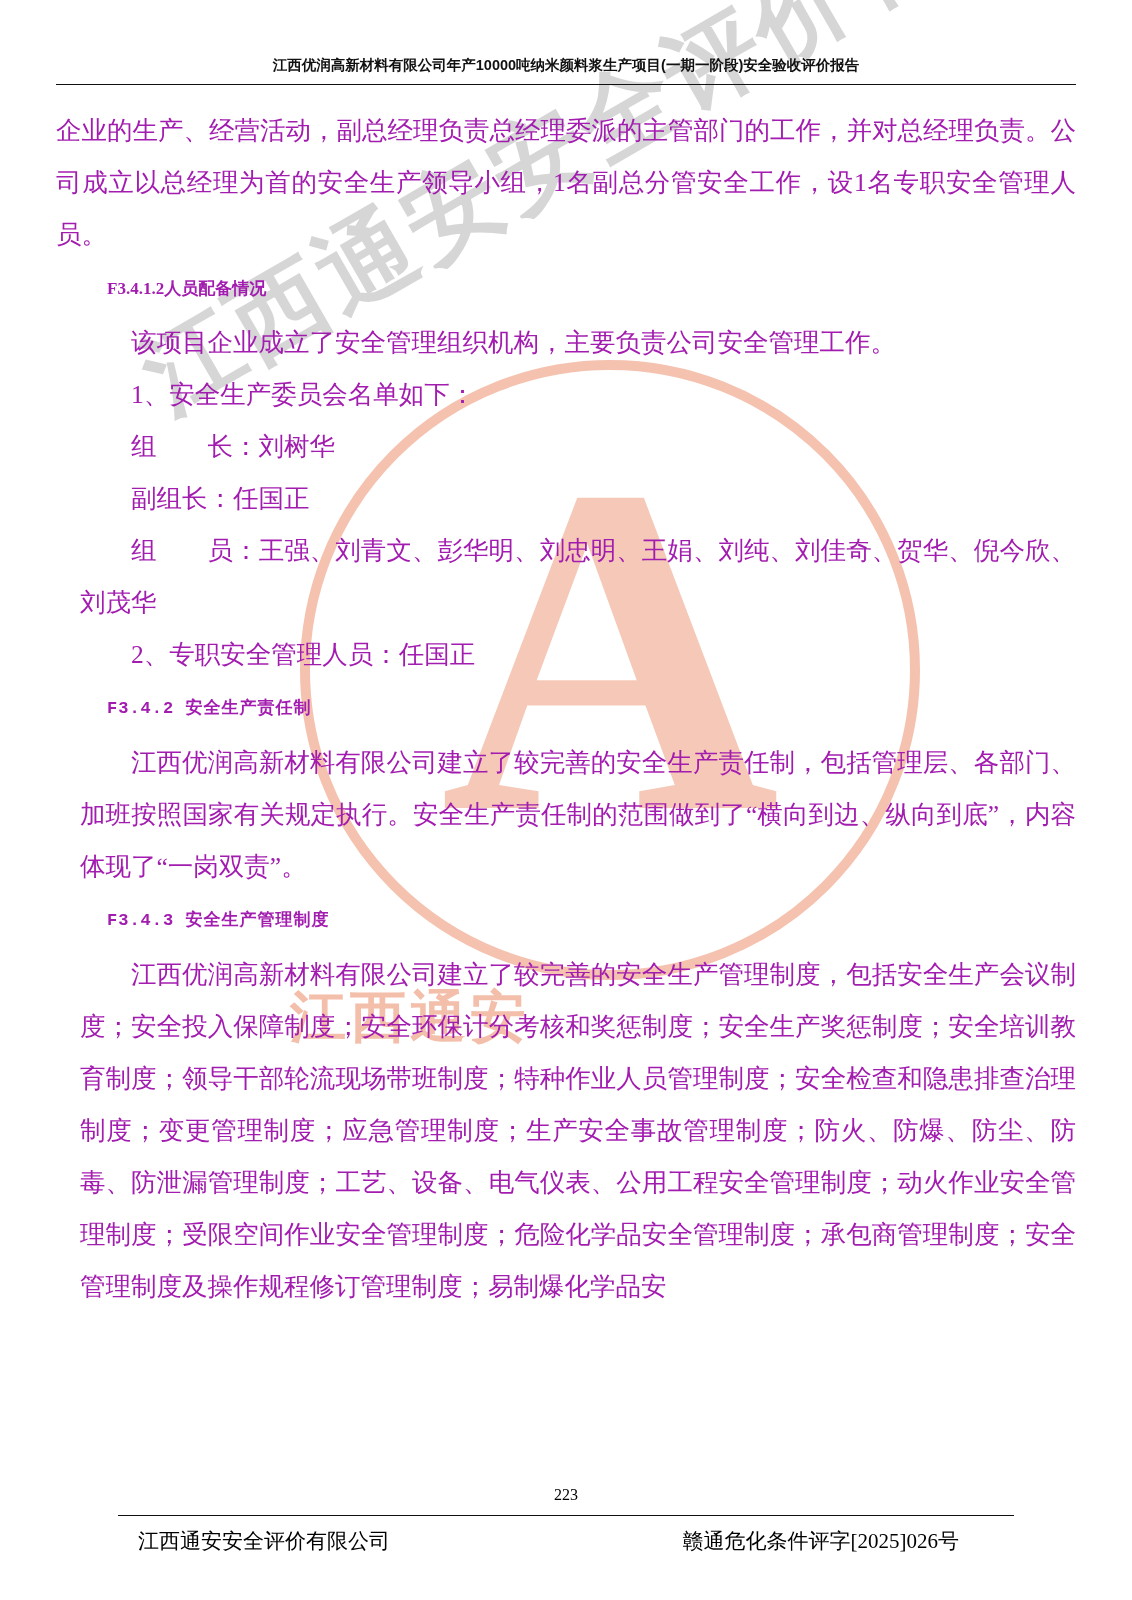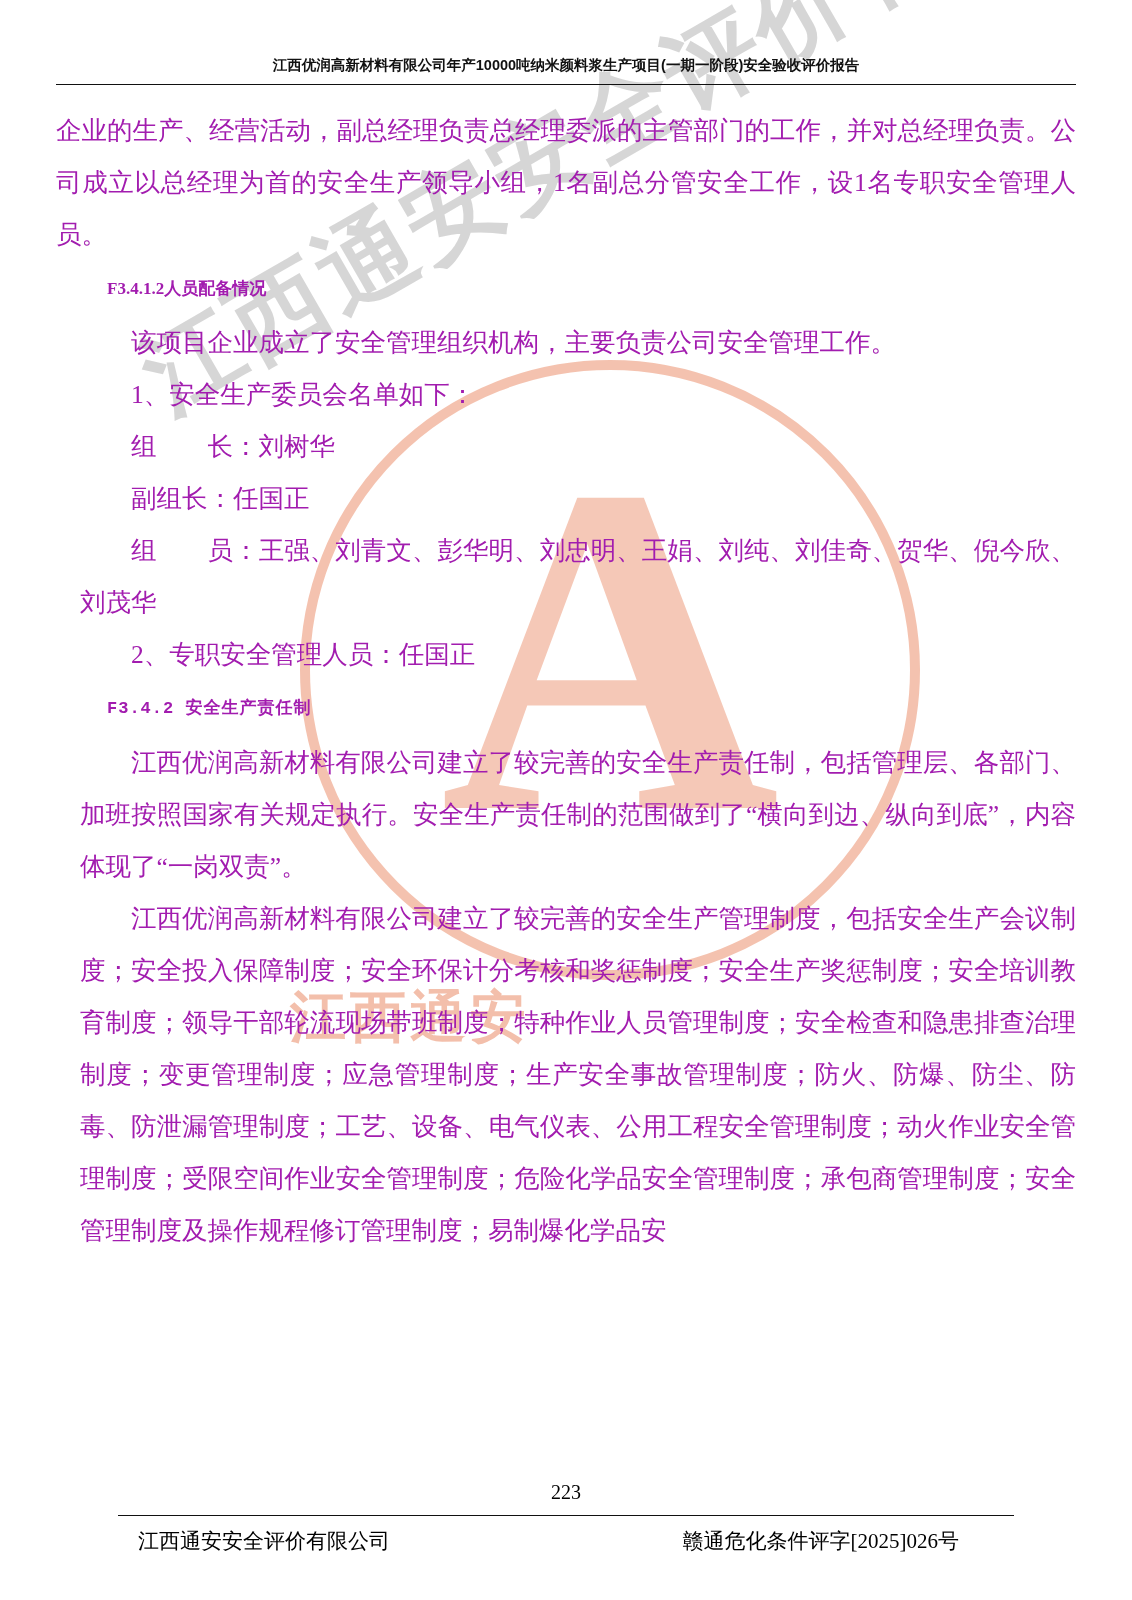--- a/index.html
+++ b/index.html
@@ -123,21 +123,21 @@
     font-family: Liberation Mono, monospace;
   }
   
   .page-number {
     position: absolute;
     left: 0;
     right: 0;
     bottom: 96px;
     text-align: center;
     font-family: "Liberation Serif", serif;
-    font-size: 20px;
+    font-size: 16px;
     z-index: 3;
   }
   .footer {
     position: absolute;
     left: 118px;
     right: 118px;
     bottom: 44px;
     z-index: 3;
   }
   .footer-rule {
@@ -174,20 +174,21 @@
       <p class="p">企业的生产、经营活动，副总经理负责总经理委派的主管部门的工作，并对总经理负责。公司成立以总经理为首的安全生产领导小组，1名副总分管安全工作，设1名专职安全管理人员。</p>
       <p class="heading">F3.4.1.2人员配备情况</p>
       <p class="p indent">该项目企业成立了安全管理组织机构，主要负责公司安全管理工作。</p>
       <p class="p indent">1、安全生产委员会名单如下：</p>
       <p class="p indent">组　　长：刘树华</p>
       <p class="p indent">副组长：任国正</p>
       <p class="p indent">组　　员：王强、刘青文、彭华明、刘忠明、王娟、刘纯、刘佳奇、贺华、倪今欣、刘茂华</p>
       <p class="p indent">2、专职安全管理人员：任国正</p>
       <p class="heading heading-wide">F3.4.2 安全生产责任制</p>
       <p class="p indent">江西优润高新材料有限公司建立了较完善的安全生产责任制，包括管理层、各部门、加班按照国家有关规定执行。安全生产责任制的范围做到了“横向到边、纵向到底”，内容体现了“一岗双责”。</p>
+      <p class="heading heading-wide">F3.4.3 安全生产管理制度</p>
       <p class="p indent">江西优润高新材料有限公司建立了较完善的安全生产管理制度，包括安全生产会议制度；安全投入保障制度；安全环保计分考核和奖惩制度；安全生产奖惩制度；安全培训教育制度；领导干部轮流现场带班制度；特种作业人员管理制度；安全检查和隐患排查治理制度；变更管理制度；应急管理制度；生产安全事故管理制度；防火、防爆、防尘、防毒、防泄漏管理制度；工艺、设备、电气仪表、公用工程安全管理制度；动火作业安全管理制度；受限空间作业安全管理制度；危险化学品安全管理制度；承包商管理制度；安全管理制度及操作规程修订管理制度；易制爆化学品安</p>
     </div>
 
   </div>
 
   <div class="page-number">223</div>
 
   <div class="footer">
     <div class="footer-rule"></div>
     <div class="footer-row">

